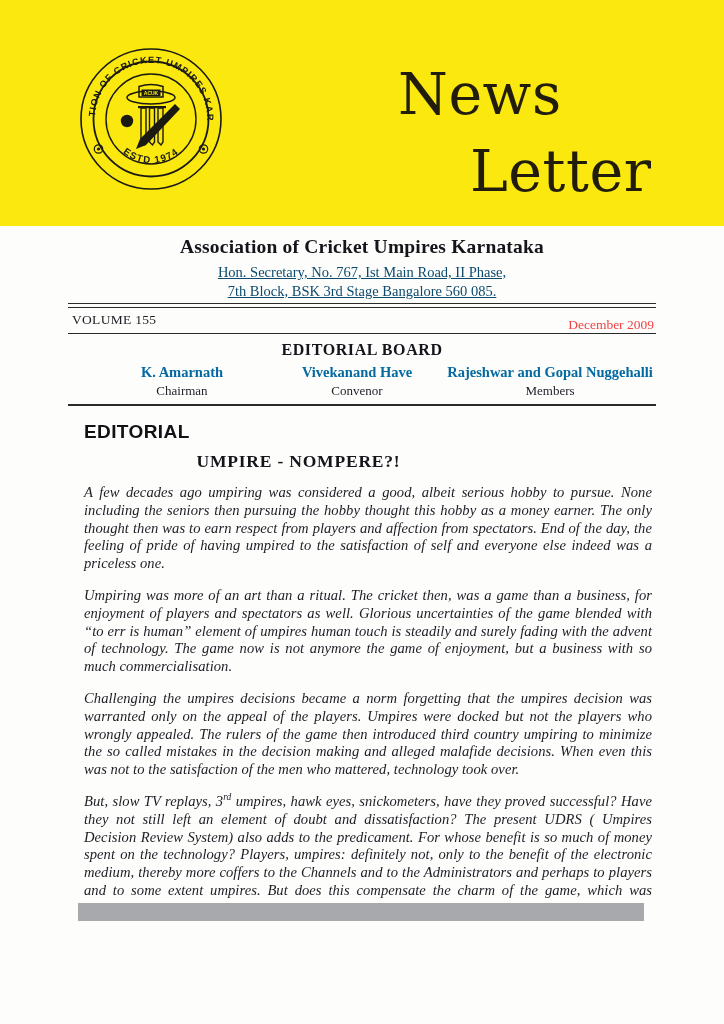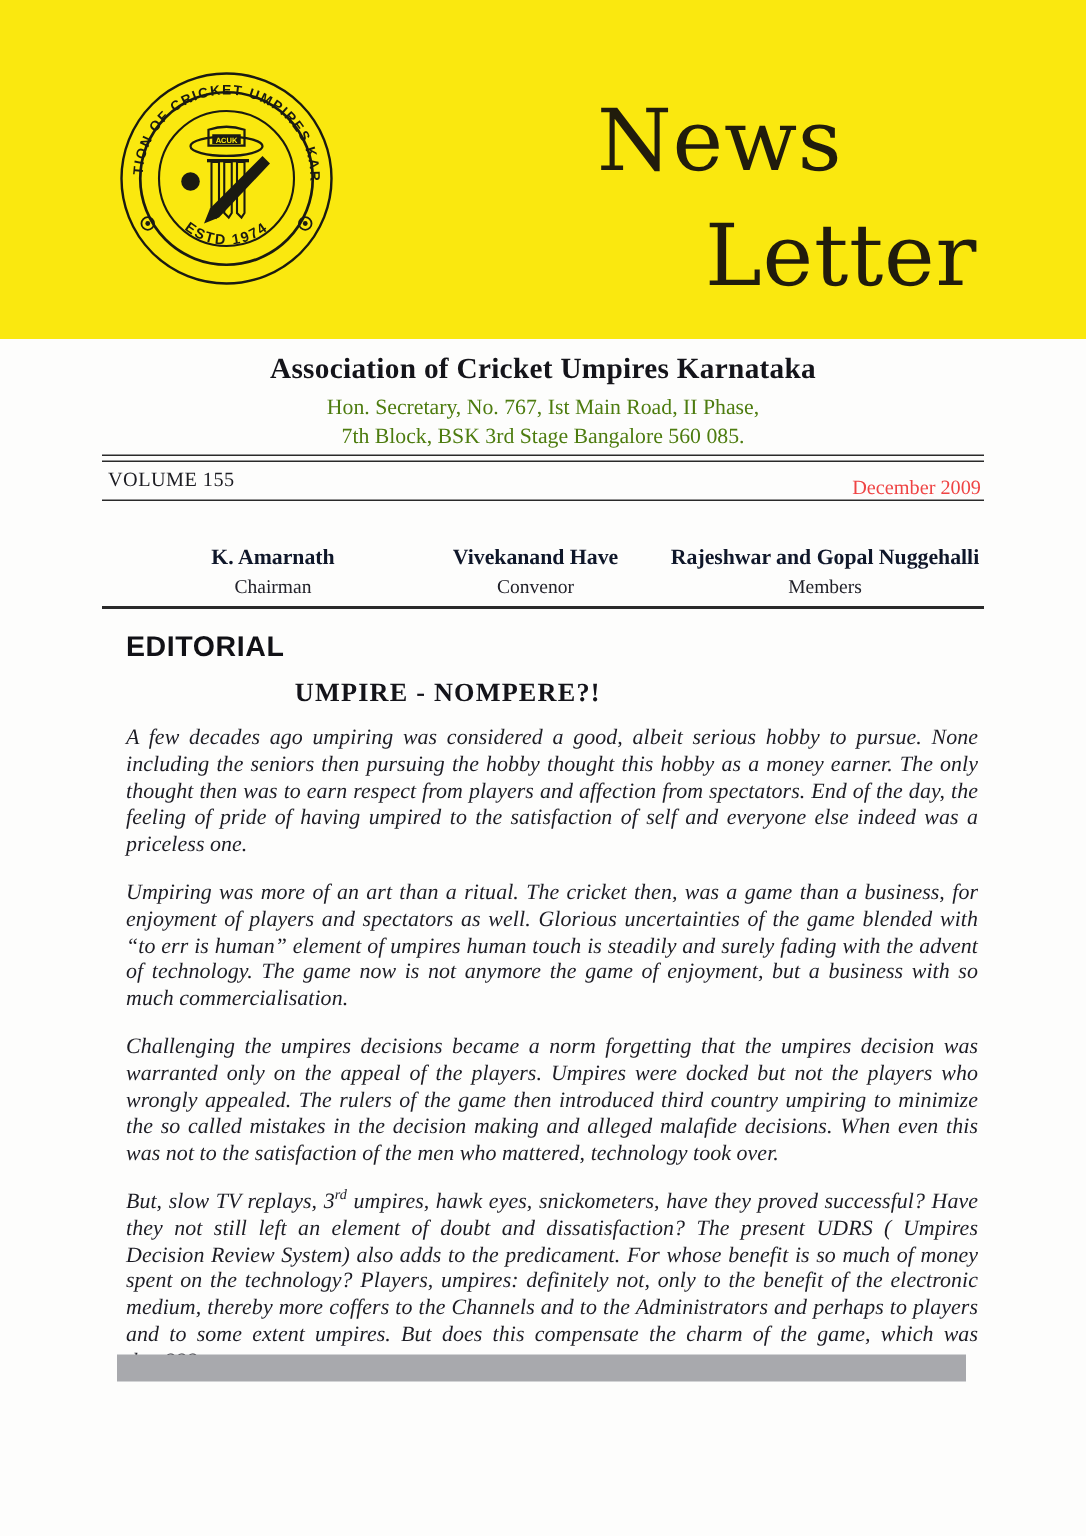--- a/index.html
+++ b/index.html
@@ -82,21 +82,22 @@
     font-weight: bold;
     font-size: 19.5px;
     letter-spacing: 0.2px;
     color: #14141a;
   }
   .org-addr {
     font-family: "Liberation Serif", serif;
     font-size: 14.5px;
     line-height: 19px;
     margin-top: 5px;
-    color: #4d7c0f;
+    color: #0c4a6e;
+    text-decoration: underline;
   }
 
   
   .rule {
     position: absolute;
     left: 68px;
     width: 588px;
     background: #2a2a2a;
   }
 
@@ -152,21 +153,21 @@
     height: 38px;
   }
   .board-col {
     position: absolute;
     text-align: center;
   }
   .board-col .bc-name {
     font-family: "Liberation Serif", serif;
     font-weight: bold;
     font-size: 14.5px;
-    color: #0f172a;
+    color: #0369a1;
     white-space: nowrap;
   }
   .board-col .bc-role {
     font-family: "Liberation Serif", serif;
     font-size: 13px;
     color: #22222a;
     margin-top: 2px;
   }
   .board-col.c1 { left: 34px;  width: 160px; }
   .board-col.c2 { left: 204px; width: 170px; }
@@ -296,20 +297,21 @@
   <div class="rule rule-r1"></div>
   <div class="rule rule-r2"></div>
 
   <div class="volrow">
     <div class="vol-left">VOLUME 155</div>
     <div class="vol-right">December  2009</div>
   </div>
 
   <div class="rule rule-r3"></div>
 
+  <div class="board-title">EDITORIAL BOARD</div>
 
   <div class="board-cols">
     <div class="board-col c1">
       <div class="bc-name">K. Amarnath</div>
       <div class="bc-role">Chairman</div>
     </div>
     <div class="board-col c2">
       <div class="bc-name">Vivekanand Have</div>
       <div class="bc-role">Convenor</div>
     </div>

